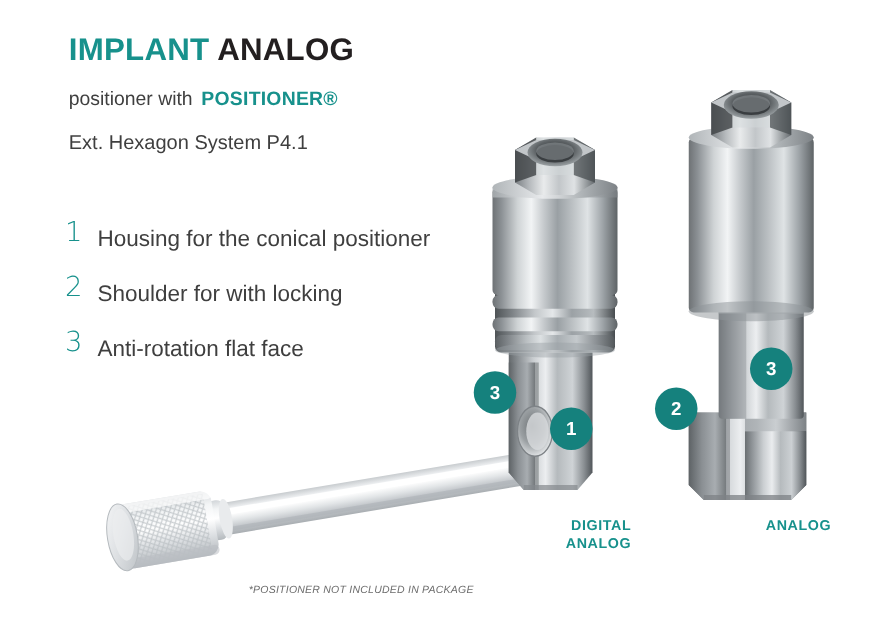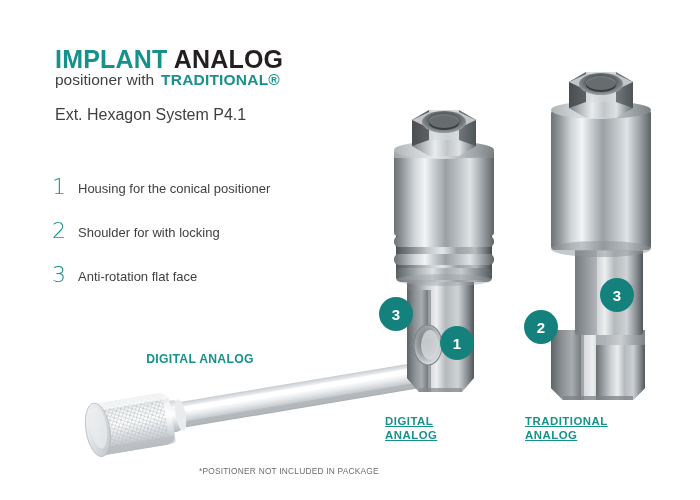--- a/index.html
+++ b/index.html
@@ -18,21 +18,20 @@
 
   
   .title {
     position: absolute;
     left: 55px;
     top: 26px;
     font-size: 25px;
     font-weight: bold;
     letter-spacing: 0.2px;
     white-space: nowrap;
-    margin-top: 19px;
   }
   .title .t-teal { color: #17918c; }
   .title .t-dark { color: #231f20; }
 
   .subtitle {
     position: absolute;
     left: 55px;
     top: 71px;
     font-size: 15.5px;
     white-space: nowrap;
@@ -68,21 +67,21 @@
     font-size: 22px;
     color: #17918c;
     font-family: "DejaVu Sans", sans-serif;
     font-weight: 300;
     text-align: left;
   }
   .legend-text {
     position: absolute;
     left: 26px;
     top: 3px;
-    font-size: 13px;
+    font-size: 18px;
     color: #3f3f3f;
     white-space: nowrap;
   }
 
   
   .pos-label {
     position: absolute;
     left: 100px;
     top: 352px;
     width: 200px;
@@ -95,32 +94,32 @@
   }
 
   .footnote {
     position: absolute;
     left: 199px;
     top: 466px;
     font-size: 8.4px;
     color: #6d6d6d;
     letter-spacing: 0.2px;
     white-space: nowrap;
+    font-style: italic;
   }
 
   
   .caption {
     position: absolute;
-    text-align: left;
+    text-align: right;
     color: #17918c;
     font-size: 11.4px;
     font-weight: bold;
     line-height: 14px;
     letter-spacing: 0.5px;
-    text-decoration: underline;
   }
   #cap-digital { left: 385px; top: 414px; width: 120px; }
   #cap-traditional { left: 525px; top: 414px; width: 140px; }
 
   
   .badge {
     position: absolute;
     width: 34px;
     height: 34px;
     border-radius: 50%;
@@ -350,52 +349,50 @@
     <ellipse cx="601" cy="83" rx="15" ry="7" fill="#8d9295" opacity="0.55"></ellipse>
   </g>
 </svg>
 
 <div class="title">
   <span class="t-teal">IMPLANT</span>
   <span class="t-dark">ANALOG</span>
 </div>
 
 <div class="subtitle">
-  <span>positioner with</span><span class="brand">TRADITIONAL®</span>
+  <span>positioner with</span><span class="brand">POSITIONER®</span>
 </div>
 
 <div class="system-line">Ext. Hexagon System P4.1</div>
 
 <div class="legend">
   <div class="legend-row">
     <span class="legend-num">1</span>
     <span class="legend-text">Housing for the conical positioner</span>
   </div>
   <div class="legend-row">
     <span class="legend-num">2</span>
     <span class="legend-text">Shoulder for with locking</span>
   </div>
   <div class="legend-row">
     <span class="legend-num">3</span>
     <span class="legend-text">Anti-rotation flat face</span>
   </div>
 </div>
 
 <div class="pos-label">
-  <div>DIGITAL ANALOG</div>
 </div>
 
 <div class="footnote">*POSITIONER  NOT INCLUDED IN PACKAGE</div>
 
 <div class="badge" id="badge-d3">3</div>
 <div class="badge" id="badge-d1">1</div>
 <div class="badge" id="badge-t2">2</div>
 <div class="badge" id="badge-t3">3</div>
 
 <div class="caption" id="cap-digital">
   <div>DIGITAL</div>
   <div>ANALOG</div>
 </div>
 
 <div class="caption" id="cap-traditional">
-  <div>TRADITIONAL</div>
   <div>ANALOG</div>
 </div>
 
 </body></html>

